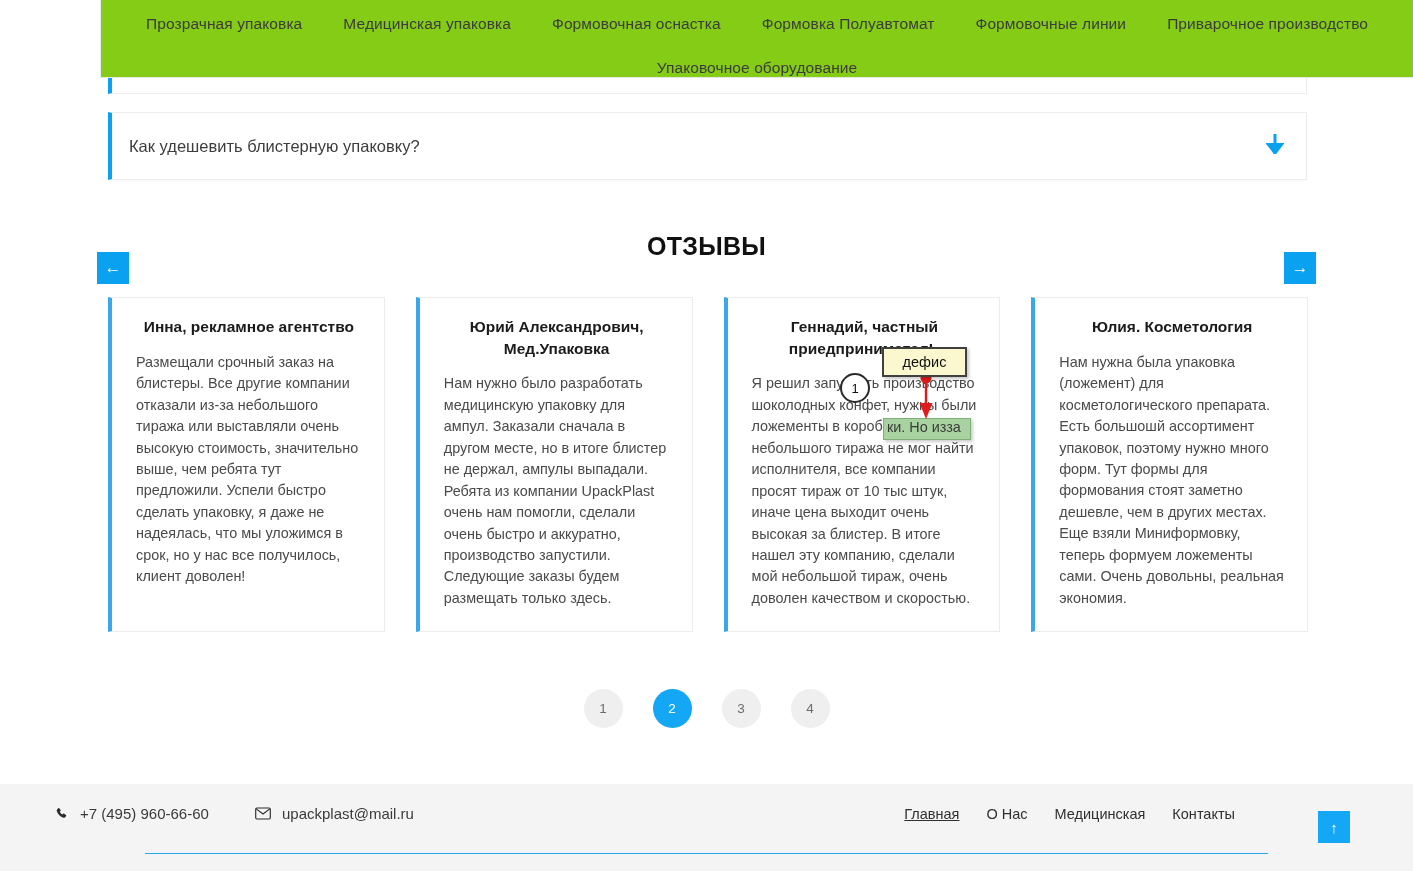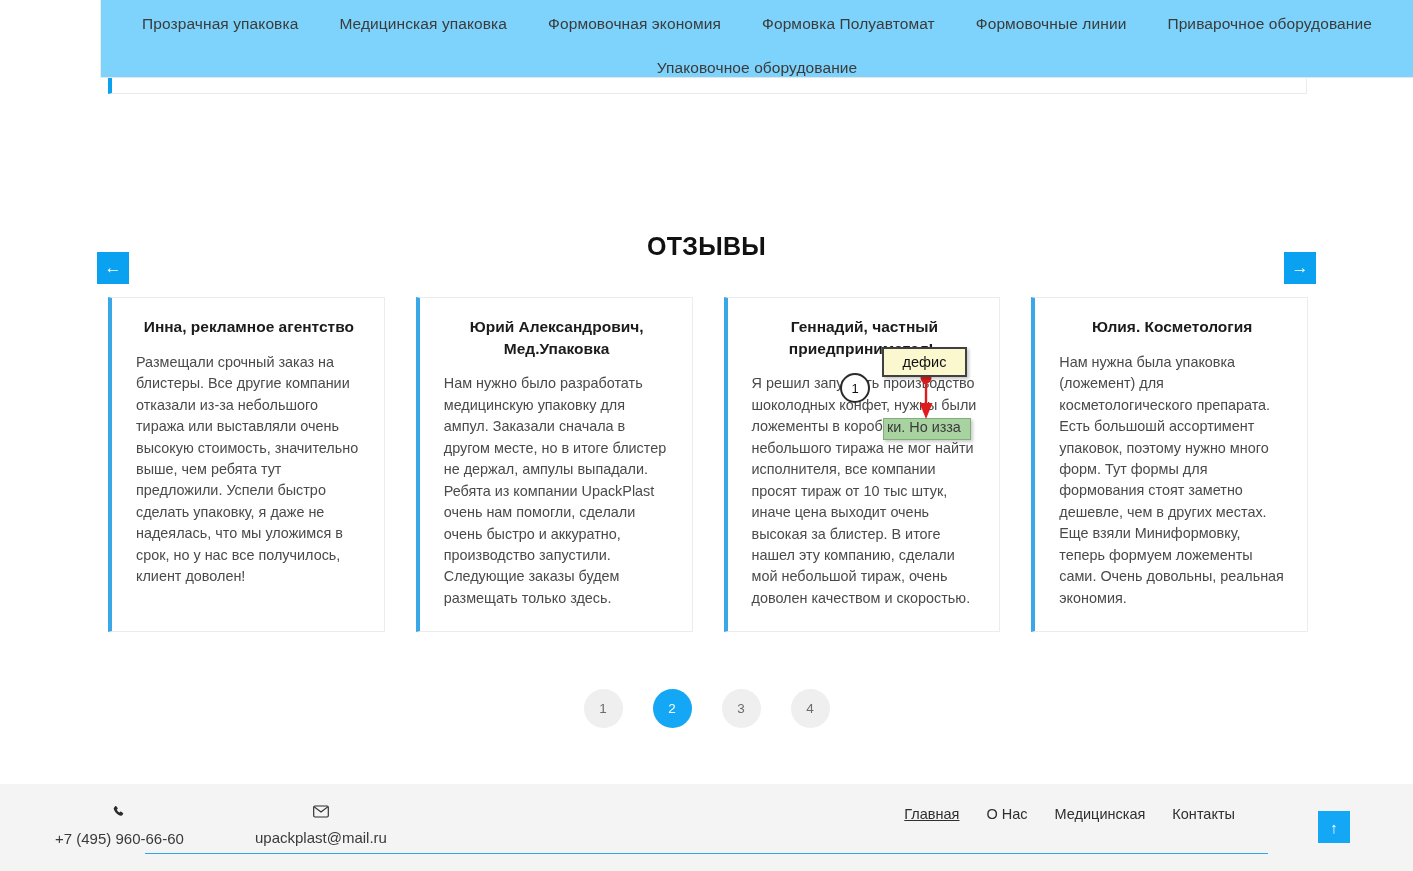--- a/index.html
+++ b/index.html
@@ -18,21 +18,21 @@
     height: 871px;
     background: #ffffff;
   }
 
   
   .topnav {
     position: absolute;
     left: 100px; top: 0;
     width: 1313px;
     height: 78px;
-    background: #7dd3fc;
+    background: #84cc16;
     border-bottom: 1px solid #e6e6e6;
     border-left: 1px solid #ececec;
   }
   .topnav-row {
     display: flex;
     justify-content: center;
     align-items: center;
     width: 100%;
   }
   .topnav-row.row1 { height: 47px; gap: 41px; }
@@ -185,21 +185,20 @@
     background: #29a9e8;
   }
   .contact-group {
     position: absolute;
     top: 21px;
     display: flex;
     align-items: center;
     gap: 11px;
     font-size: 15px;
     color: #3a3a3a;
-    flex-direction: column;
   }
   .contact-group.phone { left: 5px; }
   .contact-group.email { left: 205px; }
   .contact-icon { display: inline-flex; color: #2b2b2b; }
   .contact-text { cursor: pointer; }
 
   .footer-nav {
     position: absolute;
     right: 128px; top: 22px;
     display: flex;
@@ -282,32 +281,40 @@
 </style>
 </head>
 <body>
 
 <div id="page">
 
   <nav class="topnav">
     <div class="topnav-row row1">
       <span class="nav-link">Прозрачная упаковка</span>
       <span class="nav-link">Медицинская упаковка</span>
-      <span class="nav-link">Формовочная экономия</span>
+      <span class="nav-link">Формовочная оснастка</span>
       <span class="nav-link">Формовка Полуавтомат</span>
       <span class="nav-link">Формовочные линии</span>
-      <span class="nav-link">Приварочное оборудование</span>
+      <span class="nav-link">Приварочное производство</span>
     </div>
     <div class="topnav-row row2">
       <span class="nav-link">Упаковочное оборудование</span>
     </div>
   </nav>
 
   <section class="accordion-area">
     <div class="acc-item partial"></div>
+    <div class="acc-item full">
+      <span class="acc-title">Как удешевить блистерную упаковку?</span>
+      <span class="acc-arrow">
+        <svg width="18" height="20" viewBox="0 0 18 20" aria-hidden="true">
+          <path d="M9 0 L9 12 M9 19 L2.5 10.5 L15.5 10.5 Z" stroke="#0aa2f0" stroke-width="3" fill="#0aa2f0"></path>
+        </svg>
+      </span>
+    </div>
   </section>
 
   <h2 class="reviews-title">ОТЗЫВЫ</h2>
 
   <div class="carousel-arrow left">
     <span>←</span>
   </div>
   <div class="carousel-arrow right">
     <span>→</span>
   </div>

